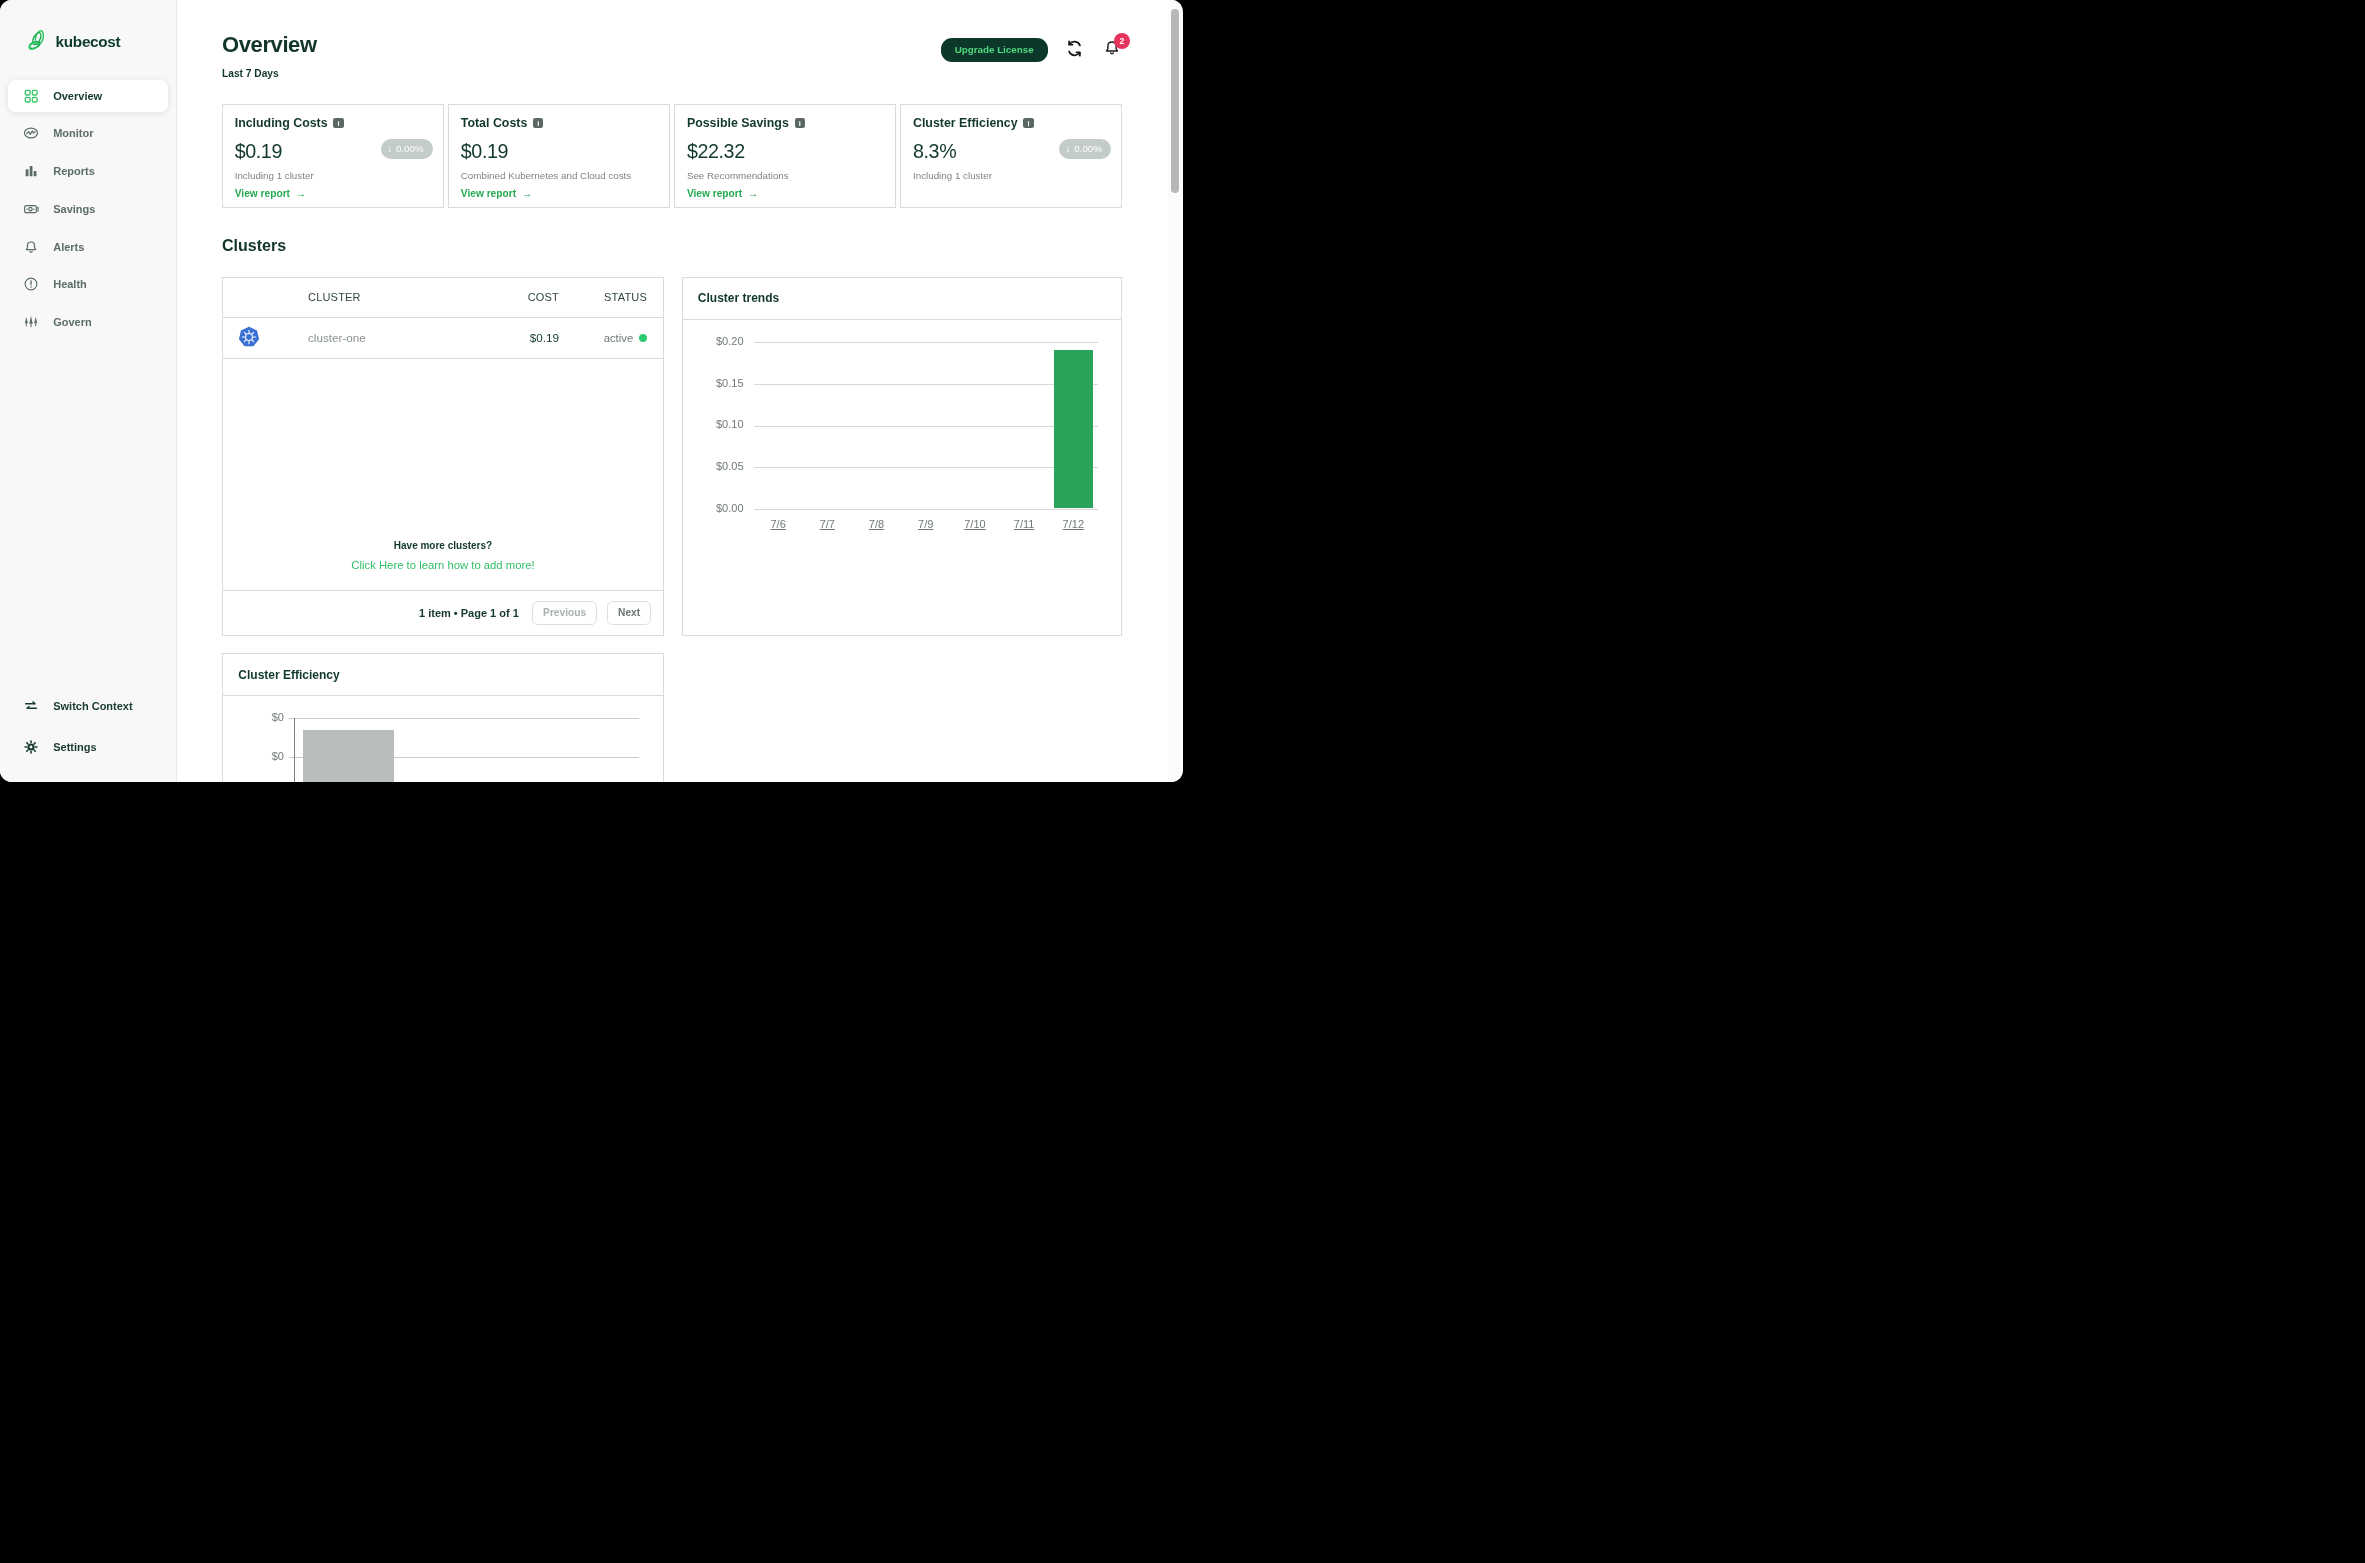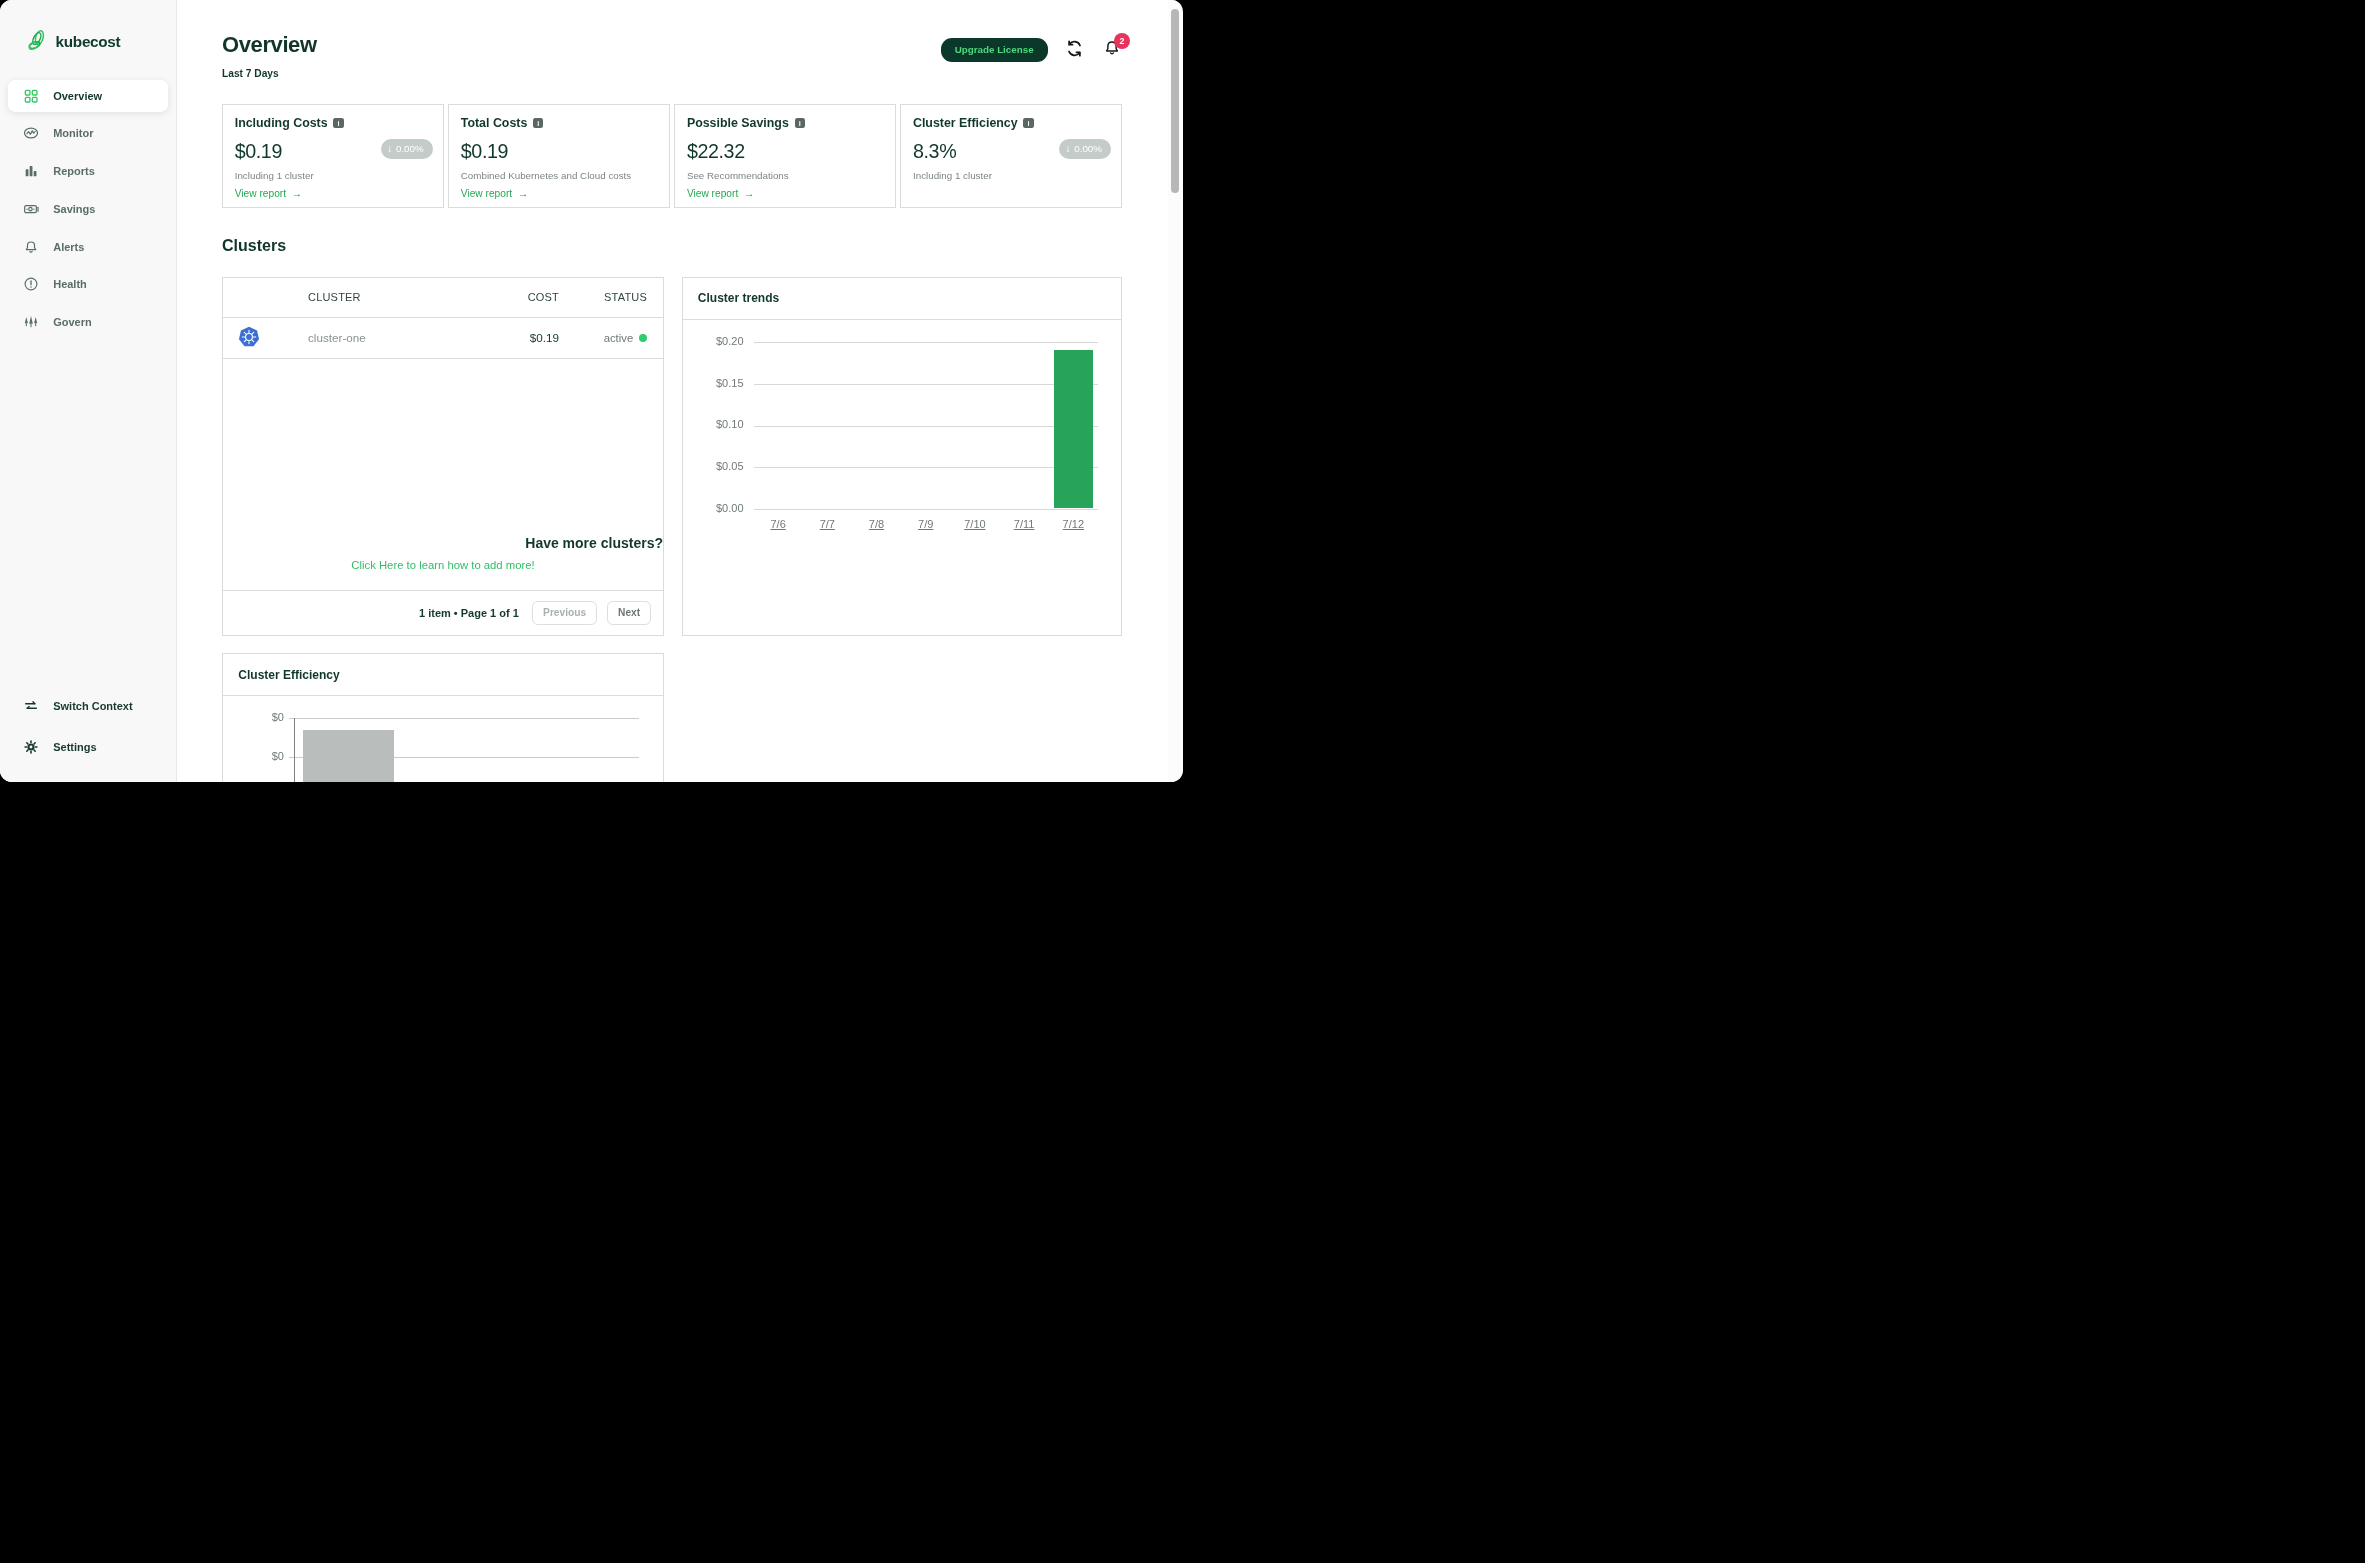--- a/index.html
+++ b/index.html
@@ -35,21 +35,21 @@
   .stat-cards { display:grid; grid-template-columns:repeat(4,1fr); gap:4.4px; margin-top:25px; width:900px; }
   .stat-card { background:#fff; border:0.7px solid #d9dcda; height:104px; position:relative; padding:11.7px 11.7px; }
   .stat-title { font-size:12.4px; font-weight:700; color:#12382e; display:flex; align-items:center; gap:5.8px; }
   .info-icon { width:10.2px; height:10.2px; background:#5a6763; border-radius:2.2px; color:#fff; font-size:7.3px; font-weight:700;
                display:inline-flex; align-items:center; justify-content:center; cursor:pointer; }
   .stat-value { font-size:19.7px; font-weight:500; color:#12382e; margin-top:9.5px; letter-spacing:-0.4px; }
   .stat-badge { position:absolute; top:34px; right:10.2px; background:#c3ccc8; color:#fff; border-radius:11px; height:20.4px;
                 display:flex; align-items:center; gap:3.6px; padding:0 8.8px 0 6.6px; font-size:9.8px; }
   .stat-badge .dn { font-size:10.2px; line-height:1; }
   .stat-sub { position:absolute; left:11.7px; bottom:26px; font-size:9.8px; color:#7c8682; }
-  .stat-link { position:absolute; left:11.7px; bottom:8px; font-size:10.2px; font-weight:400; color:#26a852;
+  .stat-link { position:absolute; left:11.7px; bottom:8px; font-size:10.2px; font-weight:700; color:#26a852;
                display:flex; align-items:center; gap:5.8px; cursor:pointer; }
 
   
   .clusters-heading { margin-top:29px; font-size:16px; font-weight:700; color:#113629; }
   .grid2 { display:flex; gap:17.5px; margin-top:22px; }
   .panel { background:#fff; border:0.7px solid #d9dcda; }
   .panel-header { height:42px; display:flex; align-items:center; padding-left:15.3px; border-bottom:0.7px solid #d9dcda;
                   font-size:12px; font-weight:700; color:#12382e; flex:none; }
 
   .breakdown { width:442px; height:359px; display:flex; flex-direction:column; }
@@ -57,21 +57,21 @@
   .t-row { display:flex; height:41px; align-items:center; border-bottom:0.7px solid #d9dcda; flex:none; cursor:pointer; }
   .c-icon { width:85px; display:flex; } .c-icon > * { margin-left:14.6px; }
   .c-cluster { flex:1; }
   .c-cost { width:88px; text-align:right; }
   .c-status { width:104px; text-align:right; padding-right:16px; }
   .cluster-name { font-size:11.7px; color:#8a938f; }
   .cluster-cost { font-size:11.7px; color:#12382e; }
   .cluster-status { font-size:11.3px; color:#6f7975; }
   .status-dot { display:inline-block; width:8px; height:8px; border-radius:50%; background:#2ecc71; margin-left:5.8px; vertical-align:-0.7px; }
   .promo { text-align:center; margin-top:auto; padding-bottom:19px; }
-  .promo-title { font-size:14px; font-weight:700; color:#12382e;text-align:right; }
+  .promo-title { font-size:10px; font-weight:700; color:#12382e; }
   .promo-link { font-size:11.3px; color:#33bd68; margin-top:8px; cursor:pointer; }
   .t-foot { border-top:0.7px solid #d9dcda; height:45px; display:flex; align-items:center; justify-content:flex-end; gap:9.5px; padding-right:11.7px; flex:none; }
   .page-info { font-size:11px; font-weight:700; color:#16392e; margin-right:3.6px; }
   .pg-btn { height:24px; border:0.7px solid #dcdfde; border-radius:5.8px; background:#fff; font-size:10.2px; font-weight:700;
             padding:0 10.2px; cursor:pointer; font-family:inherit; }
   .pg-prev { color:#a9b1ae; } .pg-next { color:#6d7673; }
 
   
   .trends { width:440px; height:359px; position:relative; }
   .trends-chart { position:absolute; top:42px; left:0; right:0; bottom:0; }

